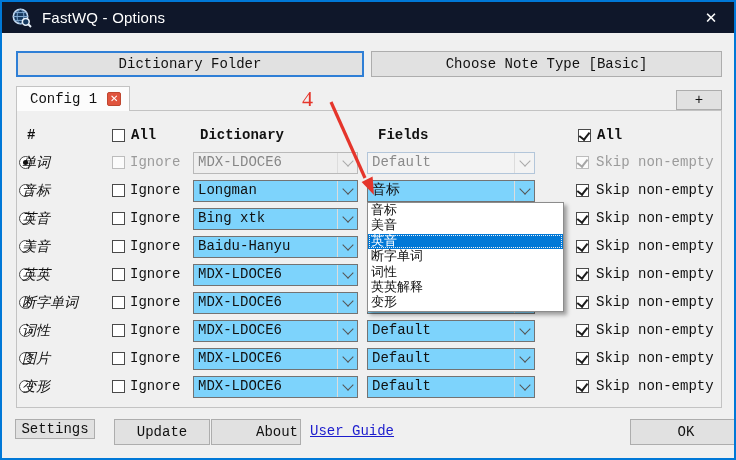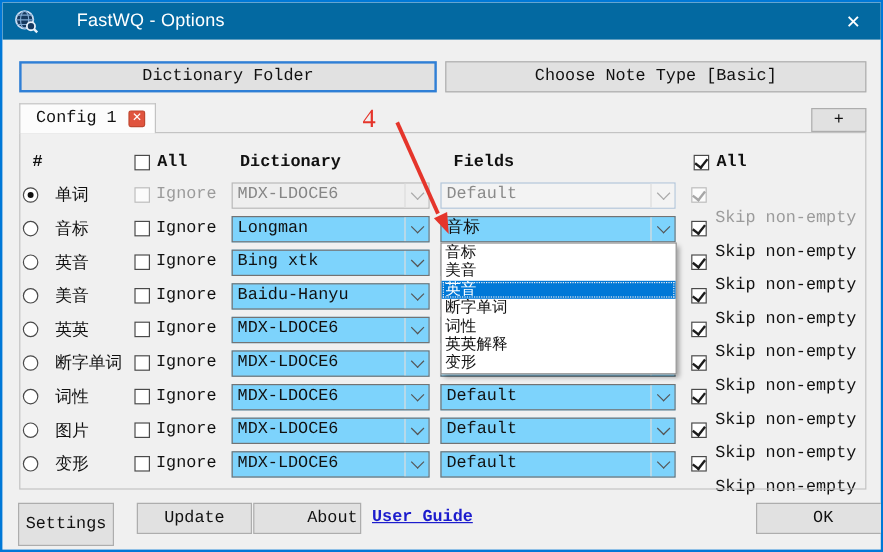--- a/index.html
+++ b/index.html
@@ -41,61 +41,61 @@
   .cb.checked .mark{display:block;}
   .cb.disabled{border-color:#bcbcbc;background:#fbfbfb;}
   .cb.disabled .mark{border-color:#a6a6a6;}
   .radio{position:absolute;width:13px;height:13px;box-sizing:border-box;background:#fff;
     border:1px solid #4a4a4a;border-radius:50%;}
   .radio.sel::after{content:"";position:absolute;left:3px;top:3px;width:5px;height:5px;
     border-radius:50%;background:#111;}
   
   .row{position:absolute;left:0;width:736px;height:28px;font-size:14px;}
   .row .radio{left:17px;top:7px;}
-  .row .row-label{position:absolute;left:44px;top:5px;white-space:nowrap;}
+  .row .row-label{position:absolute;left:20px;top:5px;white-space:nowrap;font-style:italic;}
   .row .cb.ignore{left:110px;top:7px;}
   .row .ignore-label{position:absolute;left:128px;top:5px;}
   .row .cb.skip{left:574px;top:7px;}
-  .row .skip-label{position:absolute;left:594px;top:5px;white-space:nowrap;margin-top:20px;}
+  .row .skip-label{position:absolute;left:594px;top:5px;white-space:nowrap;}
   .row.disabled-row .ignore-label,.row.disabled-row .skip-label{color:#9b9b9b;}
   .combo{position:absolute;top:3px;height:22px;box-sizing:border-box;background:#7dd3fc;
     border:1px solid #737373;font-size:14px;line-height:19px;padding-left:4px;overflow:hidden;}
   .combo.dict{left:191px;width:165px;}
-  .combo.fields{left:365px;width:196px;}
+  .combo.fields{left:365px;width:168px;}
   .combo .chev{position:absolute;right:0;top:0;width:19px;height:20px;
     border-left:1px solid #dcdcdc;background:inherit;}
   .combo .chev i{display:block;width:7px;height:7px;margin:4px auto 0;
     border-right:1px solid #555;border-bottom:1px solid #555;transform:rotate(45deg);}
   .combo.disabled{background:#eeeeee;color:#868686;border-color:#b9b9b9;}
   .combo.disabled .chev i{border-color:#a9a9a9;}
   .combo.disabled-blue{background:#f3f3f3;color:#8a8a8a;border-color:#b3c6da;}
   .combo.disabled-blue .chev i{border-color:#a9a9a9;}
   
   .popup{position:absolute;left:365px;top:200px;width:197px;box-sizing:border-box;
     background:#fff;border:1px solid #8c8c8c;box-shadow:3px 3px 4px rgba(0,0,0,.35);z-index:5;}
   .popup-item{height:15.4px;line-height:15.4px;font-size:13px;padding-left:3px;white-space:nowrap;overflow:hidden;}
   .popup-item.hl{background:#0078d7;color:#fff;outline:1px dotted #efefef;outline-offset:-2px;}
   
-  #btn-settings{left:13px;top:417px;width:80px;height:36px;}
+  #btn-settings{left:13px;top:417px;width:80px;height:20px;}
   #btn-update{left:112px;top:417px;width:96px;height:26px;}
   #btn-about{left:209px;top:417px;width:90px;height:26px;padding-left:42px;}
   #btn-ok{left:628px;top:417px;width:112px;height:26px;}
-  .link{position:absolute;left:308px;top:421px;font-size:14px;font-weight:bold;
+  .link{position:absolute;left:308px;top:421px;font-size:14px;font-weight:normal;
     color:#1c1ccd;text-decoration:underline;white-space:nowrap;}
   
   .anno-num{position:absolute;left:300px;top:84px;font-size:22px;color:#e5352b;
     font-family:"Liberation Serif",serif;z-index:9;}
   .anno-svg{position:absolute;left:0;top:0;z-index:9;pointer-events:none;}
 </style>
 </head>
 <body>
 
 <div class="window" style="border-color: rgb(0, 120, 215);">
 
-  <div class="titlebar" style="background: #0369a1; gap: 22px;">
+  <div class="titlebar" style="background: #0f172a;">
     <svg class="title-icon" viewBox="0 0 22 22">
       <circle cx="9.5" cy="9.5" r="7.2" fill="#16395f" stroke="#c8dcf2" stroke-width="1.6"></circle>
       <ellipse cx="9.5" cy="9.5" rx="3.4" ry="7.2" fill="none" stroke="#7fa8d2" stroke-width="1"></ellipse>
       <line x1="2.3" y1="9.5" x2="16.7" y2="9.5" stroke="#7fa8d2" stroke-width="1"></line>
       <line x1="3.4" y1="5.6" x2="15.6" y2="5.6" stroke="#7fa8d2" stroke-width="1"></line>
       <line x1="3.4" y1="13.4" x2="15.6" y2="13.4" stroke="#7fa8d2" stroke-width="1"></line>
       <circle cx="14.8" cy="14.8" r="3.4" fill="#16395f" stroke="#e8f1fa" stroke-width="1.5"></circle>
       <line x1="17.3" y1="17.3" x2="20" y2="20" stroke="#e8f1fa" stroke-width="2"></line>
     </svg>
     <span class="title-text">FastWQ - Options</span>

